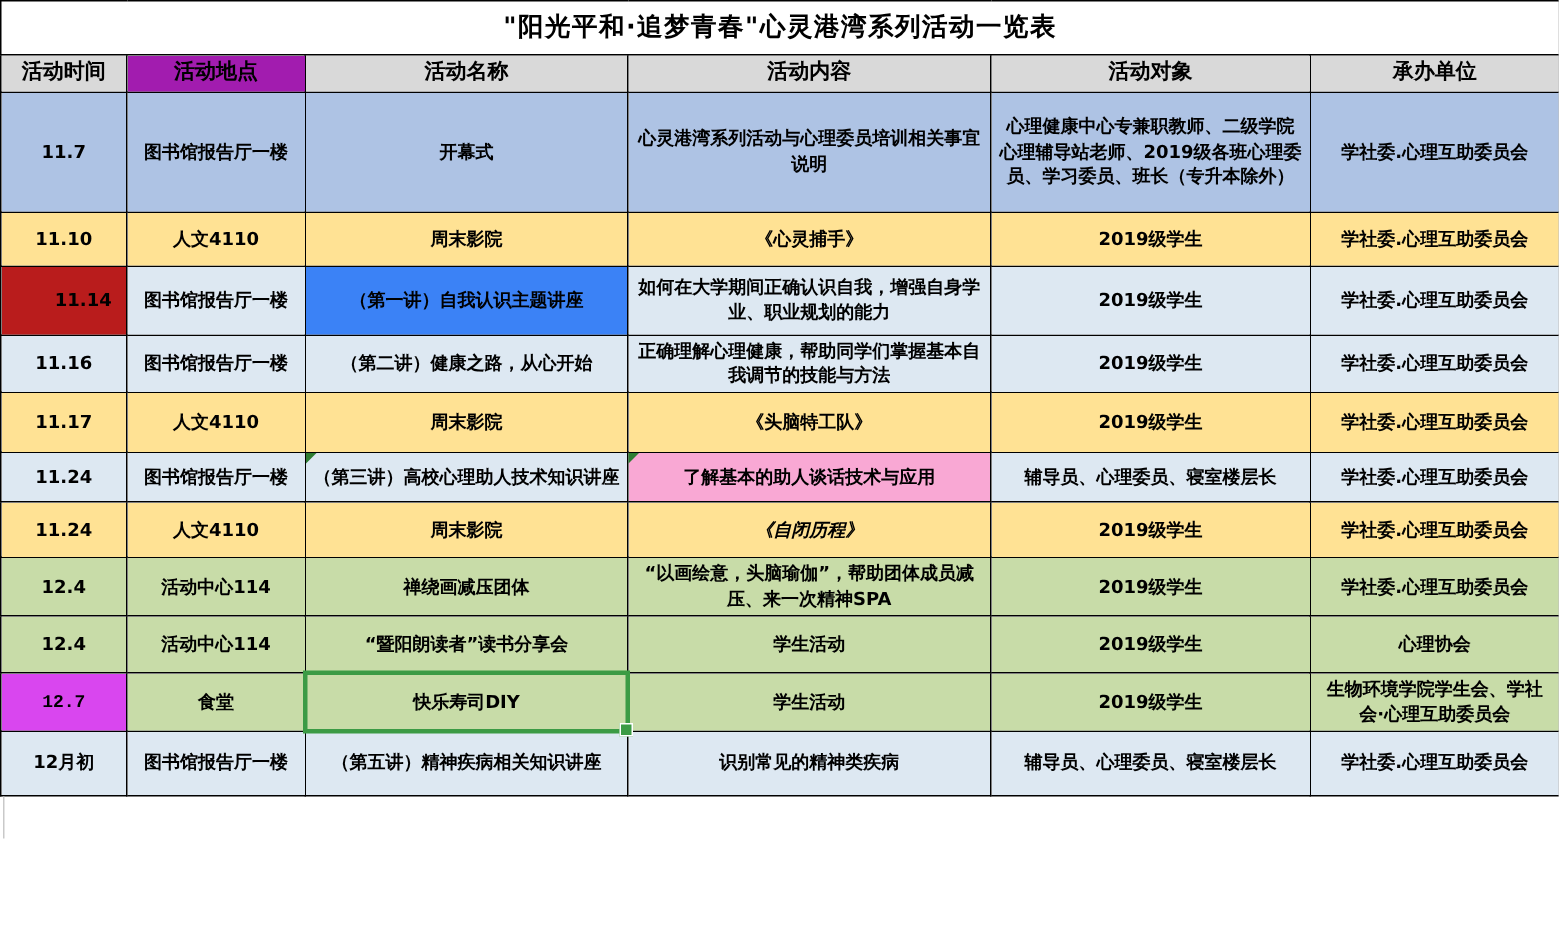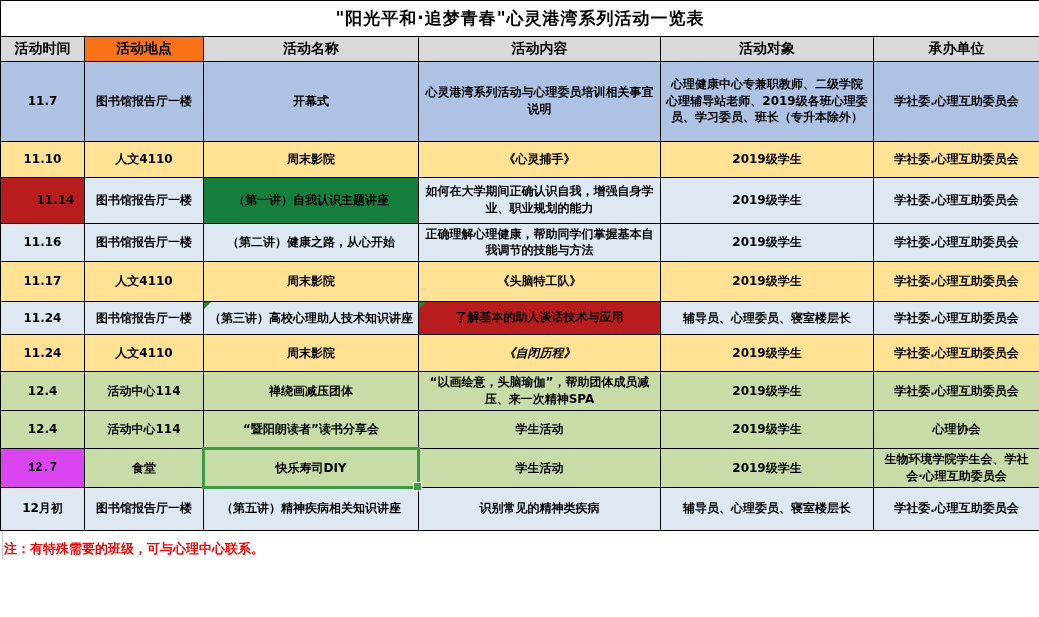--- a/index.html
+++ b/index.html
@@ -70,21 +70,21 @@
     <col style="width:242px">
     <col style="width:213px">
     <col style="width:166px">
   </colgroup>
   <thead>
     <tr>
       <th class="title-cell" colspan="6">"阳光平和·追梦青春"心灵港湾系列活动一览表</th>
     </tr>
     <tr>
       <th class="col-head" style="background: rgb(217, 217, 217);">活动时间</th>
-      <th class="col-head" style="background: #f97316; margin-left: 32px;">活动地点</th>
+      <th class="col-head" style="background: #a21caf; margin-left: 32px;">活动地点</th>
       <th class="col-head" style="background: rgb(217, 217, 217);">活动名称</th>
       <th class="col-head" style="background: rgb(217, 217, 217);">活动内容</th>
       <th class="col-head" style="background: rgb(217, 217, 217);">活动对象</th>
       <th class="col-head" style="background: rgb(217, 217, 217);">承办单位</th>
     </tr>
   </thead>
   <tbody>
       <tr>
         <td style="background: rgb(174, 195, 228);"><span>11.7</span></td>
         <td style="background: rgb(174, 195, 228);"><span>图书馆报告厅一楼</span></td>
@@ -97,21 +97,21 @@
         <td style="background: rgb(255, 226, 148);"><span>11.10</span></td>
         <td style="background: rgb(255, 226, 148);"><span>人文4110</span></td>
         <td style="background: rgb(255, 226, 148);"><span>周末影院</span></td>
         <td style="background: rgb(255, 226, 148);"><span>《心灵捕手》</span></td>
         <td style="background: rgb(255, 226, 148);"><span>2019级学生</span></td>
         <td style="background: rgb(255, 226, 148);"><span>学社委.心理互助委员会</span></td>
       </tr>
       <tr>
         <td style="background: #b91c1c; padding-left: 31px;"><span>11.14</span></td>
         <td style="background: rgb(221, 232, 242);"><span>图书馆报告厅一楼</span></td>
-        <td style="background: #15803d;"><span>（第一讲）自我认识主题讲座</span></td>
+        <td style="background: #3b82f6;"><span>（第一讲）自我认识主题讲座</span></td>
         <td style="background: rgb(221, 232, 242);"><span>如何在大学期间正确认识自我，增强自身学业、职业规划的能力</span></td>
         <td style="background: rgb(221, 232, 242);"><span>2019级学生</span></td>
         <td style="background: rgb(221, 232, 242);"><span>学社委.心理互助委员会</span></td>
       </tr>
       <tr>
         <td style="background: rgb(221, 232, 242);"><span>11.16</span></td>
         <td style="background: rgb(221, 232, 242);"><span>图书馆报告厅一楼</span></td>
         <td style="background: rgb(221, 232, 242);"><span>（第二讲）健康之路，从心开始</span></td>
         <td style="background: rgb(221, 232, 242); margin-left: 12px;"><span>正确理解心理健康，帮助同学们掌握基本自我调节的技能与方法</span></td>
         <td style="background: rgb(221, 232, 242);"><span>2019级学生</span></td>
@@ -122,21 +122,21 @@
         <td style="background: rgb(255, 226, 148);"><span>人文4110</span></td>
         <td style="background: rgb(255, 226, 148);"><span>周末影院</span></td>
         <td style="background: rgb(255, 226, 148);"><span>《头脑特工队》</span></td>
         <td style="background: rgb(255, 226, 148);"><span>2019级学生</span></td>
         <td style="background: rgb(255, 226, 148);"><span>学社委.心理互助委员会</span></td>
       </tr>
       <tr>
         <td style="background: rgb(221, 232, 242);"><span>11.24</span></td>
         <td style="background: rgb(221, 232, 242);"><span>图书馆报告厅一楼</span></td>
         <td style="background: rgb(221, 232, 242);"><span>（第三讲）高校心理助人技术知识讲座</span><i class="comment-triangle"></i></td>
-        <td style="background: #b91c1c; font-family: Liberation Mono, monospace;"><span>了解基本的助人谈话技术与应用</span><i class="comment-triangle"></i></td>
+        <td style="background: #f9a8d4;"><span>了解基本的助人谈话技术与应用</span><i class="comment-triangle"></i></td>
         <td style="background: rgb(221, 232, 242);"><span>辅导员、心理委员、寝室楼层长</span></td>
         <td style="background: rgb(221, 232, 242);"><span>学社委.心理互助委员会</span></td>
       </tr>
       <tr>
         <td style="background: rgb(255, 226, 148);"><span>11.24</span></td>
         <td style="background: rgb(255, 226, 148);"><span>人文4110</span></td>
         <td style="background: rgb(255, 226, 148);"><span>周末影院</span></td>
         <td style="background: rgb(255, 226, 148); font-style: italic;"><span>《自闭历程》</span></td>
         <td style="background: rgb(255, 226, 148);"><span>2019级学生</span></td>
         <td style="background: rgb(255, 226, 148);"><span>学社委.心理互助委员会</span></td>
@@ -171,14 +171,13 @@
         <td style="background: rgb(221, 232, 242);"><span>（第五讲）精神疾病相关知识讲座</span></td>
         <td style="background: rgb(221, 232, 242);"><span>识别常见的精神类疾病</span></td>
         <td style="background: rgb(221, 232, 242);"><span>辅导员、心理委员、寝室楼层长</span></td>
         <td style="background: rgb(221, 232, 242);"><span>学社委.心理互助委员会</span></td>
       </tr>
     </tbody>
 </table>
 
 <div class="note-area">
   <span class="footer-gridline"></span>
-  <span class="note-text" style="color: rgb(255, 0, 0);">注：有特殊需要的班级，可与心理中心联系。</span>
 </div>
 
 </body></html>

